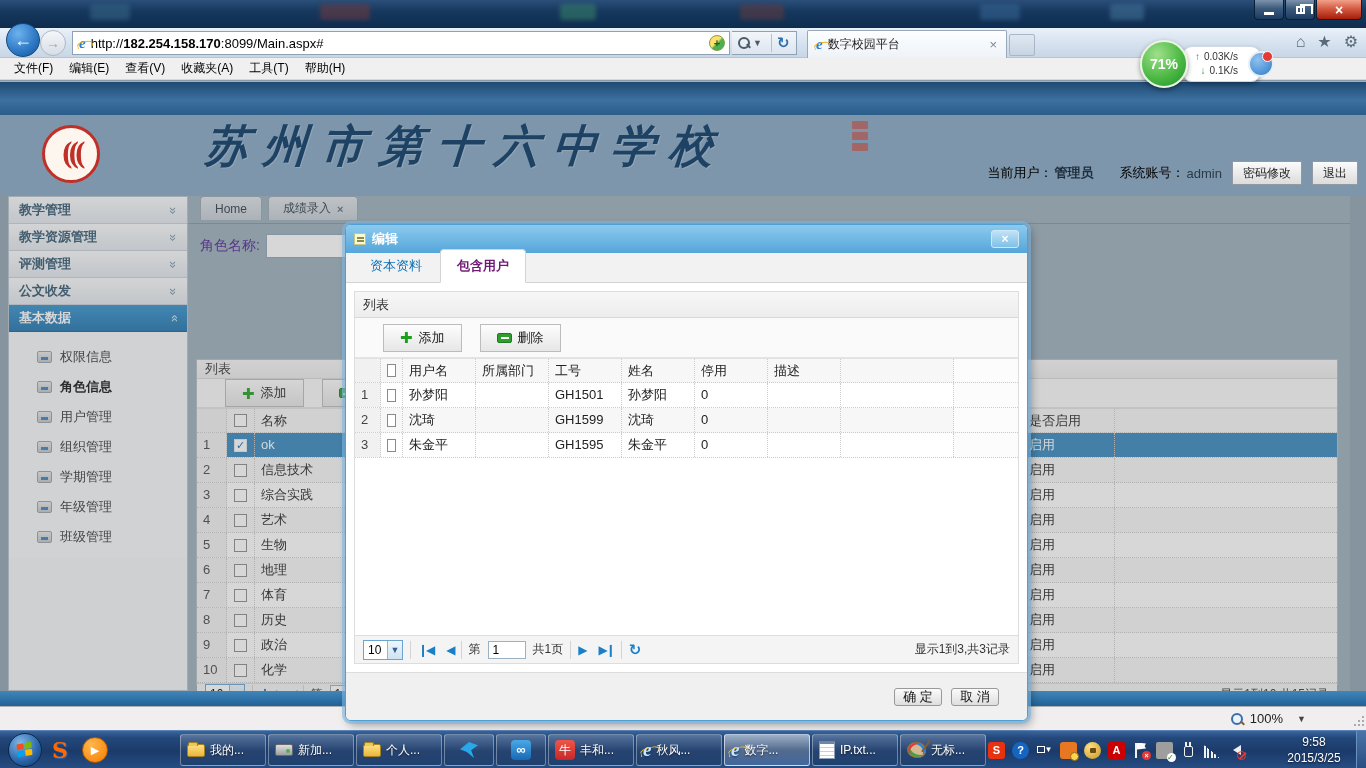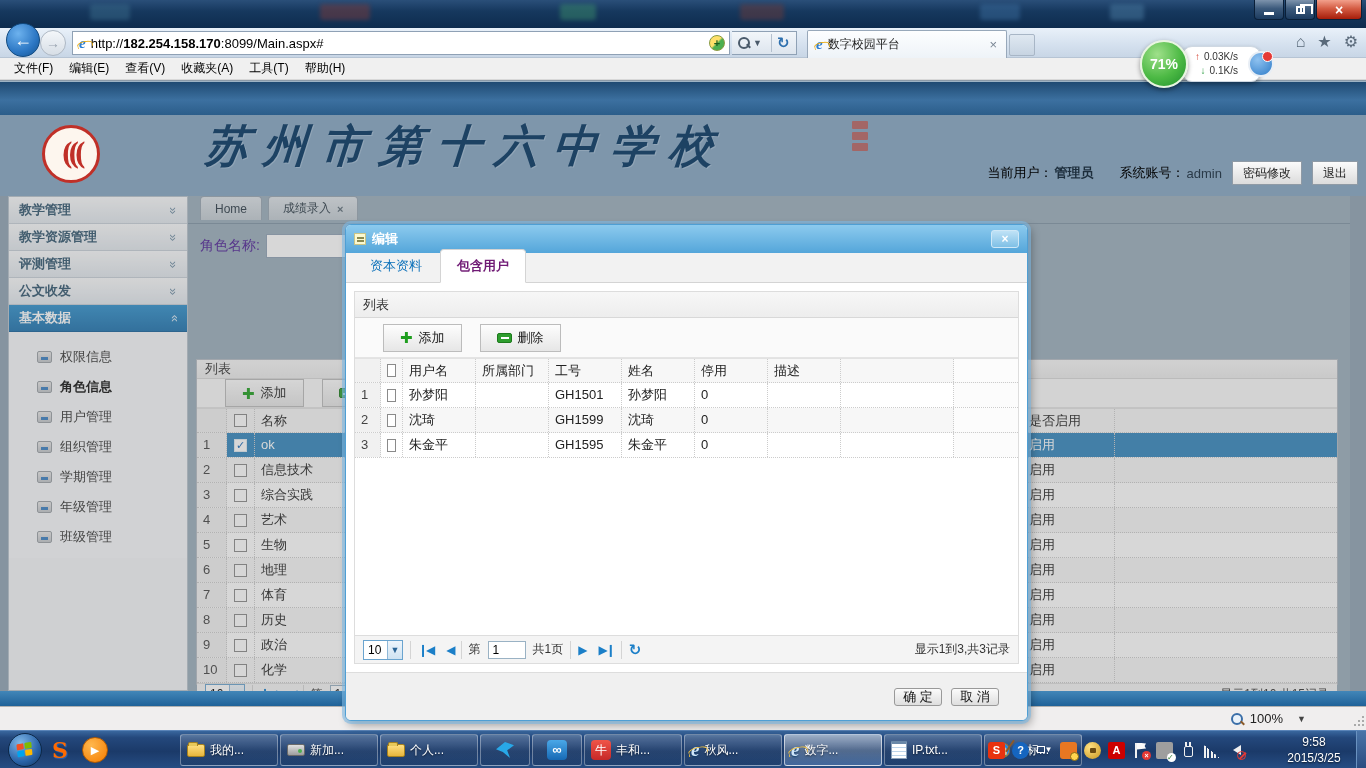--- a/index.html
+++ b/index.html
@@ -214,21 +214,21 @@
     background:radial-gradient(circle at 35% 28%,#7fb8e8,#2a63a8 60%,#12355f); border:1px solid #0c2848;
     display:flex; align-items:center; justify-content:center; }
   .flag { width:16px; height:14px; display:grid; grid-template-columns:7px 7px; grid-template-rows:6px 6px; gap:1px; transform:rotate(-6deg) skewY(-4deg); }
   .flag i { border-radius:1px; }
   .flag i:nth-child(1){background:#f25022;} .flag i:nth-child(2){background:#7fba00;}
   .flag i:nth-child(3){background:#00a4ef;} .flag i:nth-child(4){background:#ffb900;}
   .quick { position:absolute; left:52px; top:3px; display:flex; gap:14px; align-items:center; height:32px;}
   .q-sogou { font-size:22px; font-weight:bold; color:#ff6a00; text-shadow:1px 1px 1px #2a62b4; font-family:"DejaVu Serif",serif;}
   .q-media { width:26px; height:26px; border-radius:50%; background:radial-gradient(circle at 35% 30%,#ffb74d,#f57c00); border:1px solid #b35a00; color:#fff; font-size:11px; display:flex; align-items:center; justify-content:center;}
   .tasks { position:absolute; left:180px; top:3px; display:flex; gap:2px; height:32px; }
-  .task-btn { width:98px; height:32px; border:1px solid rgba(255,255,255,.35); border-radius:3px;
+  .task-btn { width:86px; height:32px; border:1px solid rgba(255,255,255,.35); border-radius:3px;
     background:linear-gradient(180deg,rgba(255,255,255,.22),rgba(255,255,255,.06) 50%,rgba(0,0,0,.12));
     display:flex; align-items:center; gap:5px; padding:0 6px; color:#fff; font-size:12px; }
   .task-btn.icon-only { width:50px; justify-content:center; }
   .task-btn.active { background:linear-gradient(180deg,rgba(255,255,255,.55),rgba(255,255,255,.25) 50%,rgba(120,160,210,.35)); border-color:rgba(255,255,255,.6);}
   .task-btn .lbl { white-space:nowrap; overflow:hidden; text-shadow:0 1px 2px rgba(0,0,0,.6); }
   .tb-ico { flex:0 0 auto; }
   .ico-folder { width:18px; height:13px; background:linear-gradient(180deg,#ffe082,#e8b63c); border:1px solid #a8821e; border-radius:2px; position:relative; }
   .ico-folder::before { content:""; position:absolute; left:0; top:-3px; width:8px; height:3px; background:#e8c95a; border:1px solid #a8821e; border-bottom:none; border-radius:2px 2px 0 0; }
   .ico-drive { width:18px; height:12px; background:linear-gradient(180deg,#e0e0e0,#9e9e9e); border:1px solid #6a6a6a; border-radius:2px; position:relative;}
   .ico-drive::after { content:""; position:absolute; right:2px; bottom:2px; width:4px; height:4px; border-radius:50%; background:#4caf50; }

